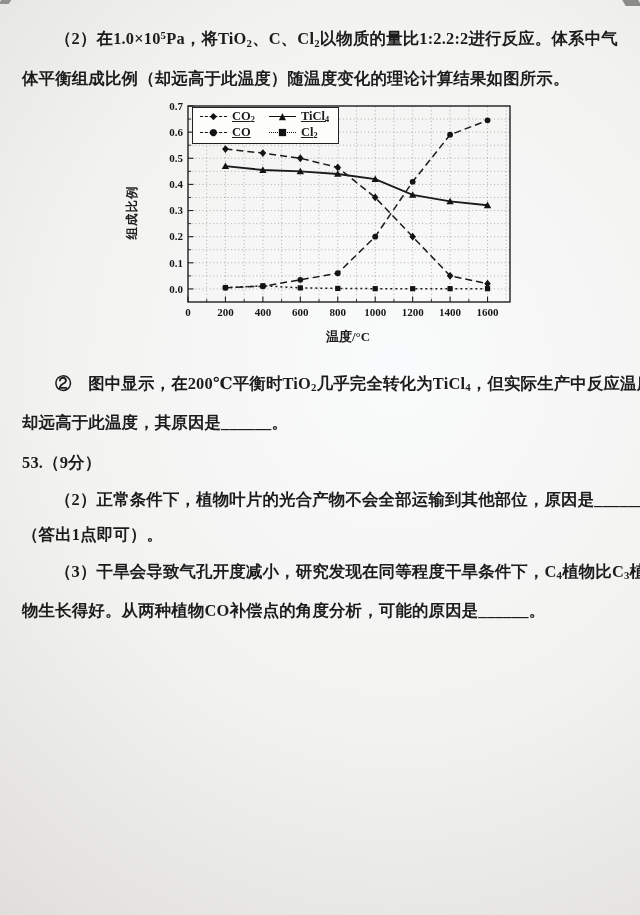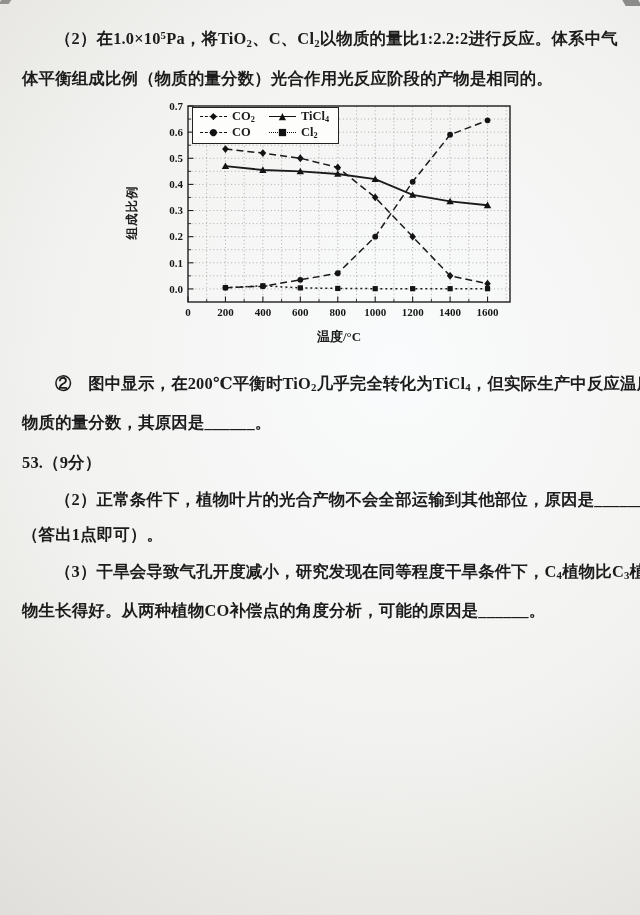--- a/index.html
+++ b/index.html
@@ -19,51 +19,51 @@
   sub{font-size:.66em;vertical-align:-.2em;}
   sup{font-size:.66em;vertical-align:.5em;}
   .blk{margin-top:2px;}
   
   .chart{position:relative;width:598px;height:260px;margin:4px 0 6px 0;}
   .chart svg{position:absolute;left:126px;top:0;}
   .ylabel{
     position:absolute;left:78px;top:104px;width:64px;text-align:center;
     font-size:12.5px;transform:rotate(-90deg);letter-spacing:1px;
   }
-  .xlabel{position:absolute;left:131px;top:228px;width:372px;text-align:center;font-size:13px;}
+  .xlabel{position:absolute;left:140px;top:228px;width:372px;text-align:center;font-size:13px;}
   .legend{
     position:absolute;left:170px;top:7px;
     background:#fdfdfc;border:1.4px solid #222;
     display:grid;grid-template-columns:auto auto;column-gap:14px;row-gap:0;
     padding:1px 9px 2px 7px;
   }
   .lg-item{display:flex;align-items:center;height:16px;}
   .lg-sample{position:relative;width:27px;height:12px;margin-right:5px;display:inline-block;}
   .lg-line{position:absolute;left:0;right:0;top:5px;height:0;}
   .ls-dashed{border-top:1.7px dashed #111;}
   .ls-solid{border-top:1.9px solid #111;}
   .ls-dotted{border-top:1.8px dotted #111;}
   .lg-mark{
     position:absolute;left:0;right:0;top:-1px;text-align:center;
     font-family:"DejaVu Sans",sans-serif;font-size:9.5px;line-height:12px;color:#111;
   }
-  .lg-label{font-size:12.5px;font-weight:700;}
+  .lg-label{font-size:12.5px;font-weight:700;text-decoration:underline;}
 </style>
 </head>
 <body>
 
 <div class="page">
   <div class="corner tl"></div>
   <div class="corner tr"></div>
 
   <div class="content">
 
     <div class="blk">
       <div class="line ind">（2）在1.0×10<sup>5</sup>Pa，将TiO<sub>2</sub>、C、Cl<sub>2</sub>以物质的量比1:2.2:2进行反应。体系中气</div>
-      <div class="line">体平衡组成比例（物质的量分数）光合作用光反应阶段的产物是相同的。</div>
+      <div class="line">体平衡组成比例（却远高于此温度）随温度变化的理论计算结果如图所示。</div>
     </div>
 
     <div class="chart">
       <div class="ylabel">组成比例</div>
       <svg id="plot" width="372" height="226" viewBox="0 0 372 226">
           <line x1="58.72093023255814" y1="202" x2="58.72093023255814" y2="6" stroke="#8f8f8d" stroke-width="0.7" stroke-dasharray="1 2.6"></line>
           <line x1="77.44186046511628" y1="202" x2="77.44186046511628" y2="6" stroke="#8f8f8d" stroke-width="0.7" stroke-dasharray="1 2.6"></line>
           <line x1="96.16279069767441" y1="202" x2="96.16279069767441" y2="6" stroke="#8f8f8d" stroke-width="0.7" stroke-dasharray="1 2.6"></line>
           <line x1="114.88372093023256" y1="202" x2="114.88372093023256" y2="6" stroke="#8f8f8d" stroke-width="0.7" stroke-dasharray="1 2.6"></line>
           <line x1="133.6046511627907" y1="202" x2="133.6046511627907" y2="6" stroke="#8f8f8d" stroke-width="0.7" stroke-dasharray="1 2.6"></line>
@@ -209,21 +209,21 @@
               <span class="lg-mark">■</span>
             </span>
           <span class="lg-label">Cl<sub>2</sub></span>
         </div>
       </div>
       <div class="xlabel">温度/°C</div>
     </div>
 
     <div class="blk">
       <div class="line ind">②　图中显示，在200℃平衡时TiO<sub>2</sub>几乎完全转化为TiCl<sub>4</sub>，但实际生产中反应温度</div>
-      <div class="line">物质的量分数，其原因是______。</div>
+      <div class="line">却远高于此温度，其原因是______。</div>
     </div>
 
     <div class="blk" style="margin-top:5px;">
       <div class="line">53.（9分）</div>
     </div>
     <div class="blk">
     </div>
     <div class="blk">
       <div class="line ind">（2）正常条件下，植物叶片的光合产物不会全部运输到其他部位，原因是______</div>
       <div class="line">（答出1点即可）。</div>

